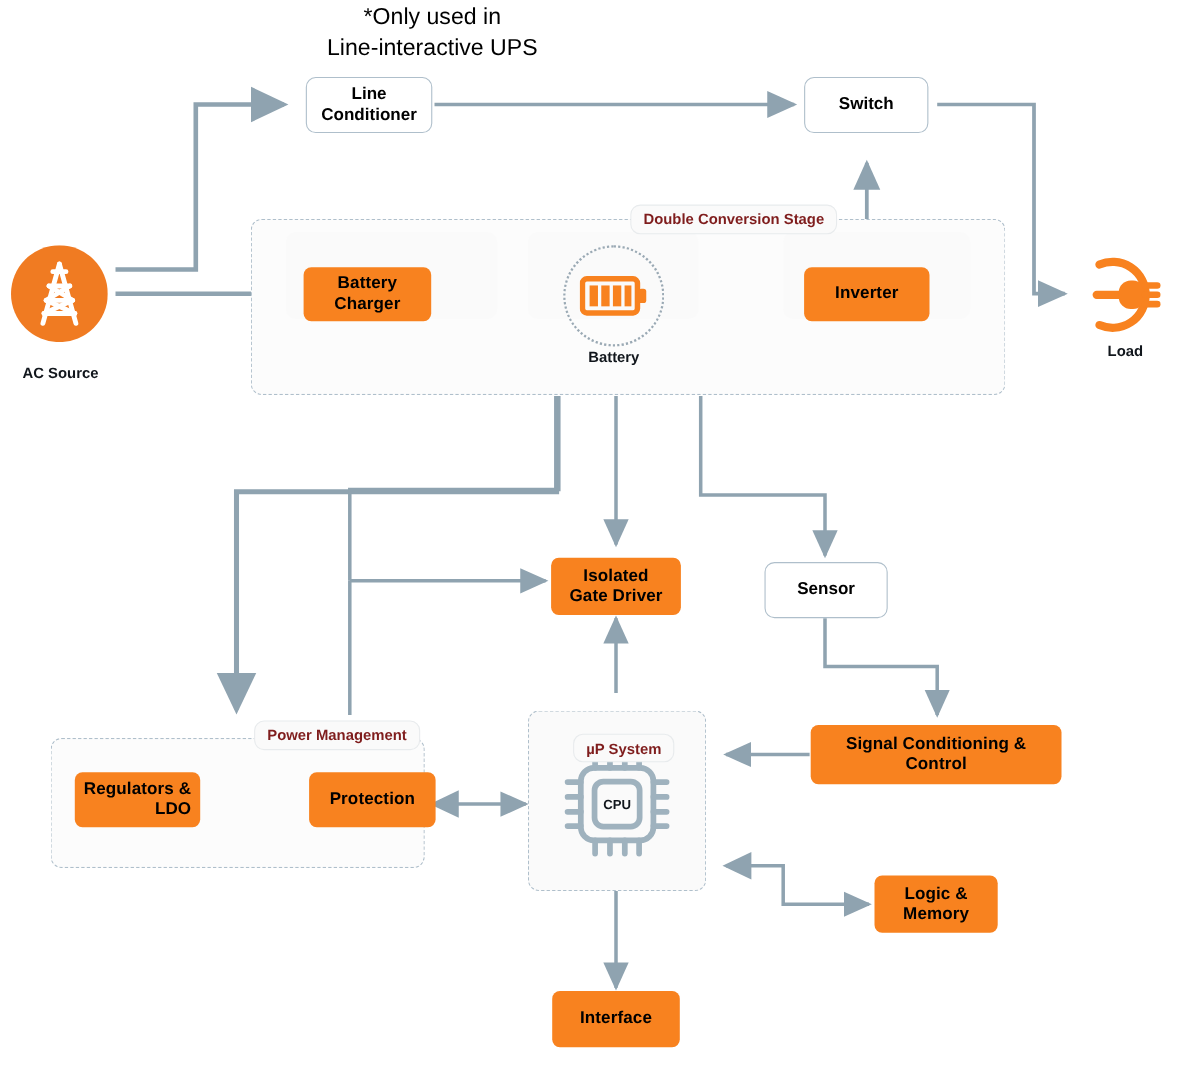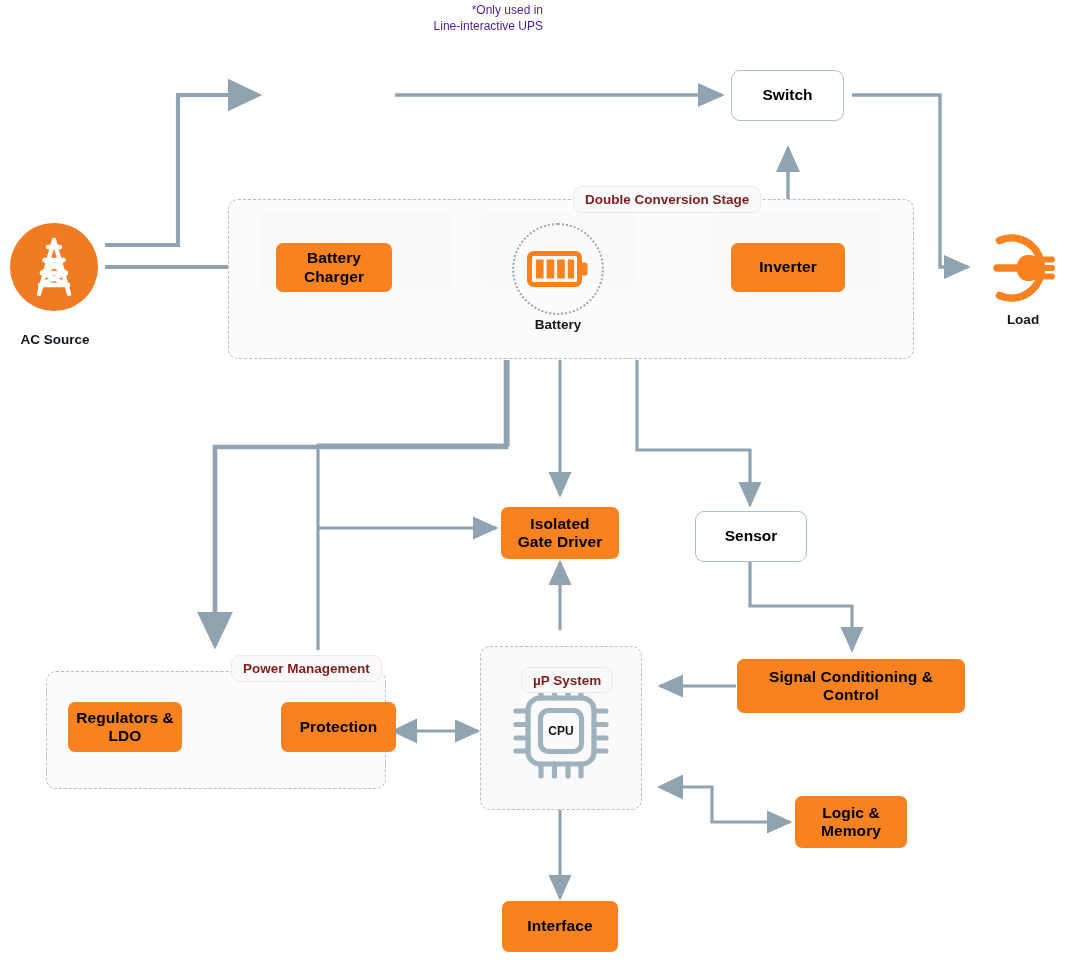--- a/index.html
+++ b/index.html
@@ -80,23 +80,23 @@
   .icon-label {
     position: absolute;
     font-weight: bold;
     font-size: 13.5px;
     color: #11161C;
     text-align: center;
     white-space: nowrap;
   }
   .note {
     position: absolute;
-    font-size: 12px;
-    color: #4c1d95;
-    text-align: right;
+    font-size: 21px;
+    color: #000000;
+    text-align: center;
     line-height: 1.35;
     white-space: pre-line;
     font-family: "Liberation Sans", sans-serif;
   }
   .icon-wrap {
     position: absolute;
     display: block;
   }
   .dotted-ring {
     position: absolute;
@@ -186,20 +186,22 @@
         <path d="M34.5,37 L56,50"></path>
         <path d="M53.5,37 L32,50"></path>
         <path d="M32,50 L58,62"></path>
         <path d="M56,50 L30,62"></path>
         <path d="M38,24 L50,24"></path>
       </g>
     </svg>
   </div>
   <div class="icon-label" style="left:0px; top:332px; width:110px;">AC Source</div>
 
+  <div class="node white-box" style="left:278px; top:70px; width:115px; height:51px; white-space:pre-line;">Line
+Conditioner</div>
 
   <div class="node white-box" style="left:731px; top:70px; width:113px; height:51px;">Switch</div>
 
   <div class="icon-wrap" style="left:977px; top:222px; width:92px; height:92px;">
     <svg width="92" height="92" viewBox="0 0 92 92">
       <path d="M22.5,18.5 A30,30 0 1 1 22.5,73.5" fill="none" stroke="#F8821F" stroke-width="7.5" stroke-linecap="round"></path>
       <path d="M20,46 L47,46" fill="none" stroke="#F8821F" stroke-width="7.5" stroke-linecap="round"></path>
       <rect x="40" y="33" width="24" height="26" rx="11" fill="#F8821F"></rect>
       <rect x="61" y="34.5" width="17" height="6" rx="3" fill="#F8821F"></rect>
       <rect x="61" y="43" width="17" height="6" rx="3" fill="#F8821F"></rect>
@@ -236,21 +238,21 @@
 Gate Driver</div>
 
   <div class="node white-box" style="left:695px; top:511px; width:112px; height:51px;">Sensor</div>
 
   <div class="node orange-box" style="left:737px; top:659px; width:228px; height:54px; white-space:pre-line;">Signal Conditioning &amp;
 Control</div>
 
   <div class="group-box" style="left:46px; top:671px; width:340px; height:118px;"></div>
   <div class="group-label" style="left:231px; top:655px; height:27px;">Power Management</div>
 
-  <div class="node orange-box" style="left:68px; top:702px; width:114px; height:50px; white-space:pre-line;">Regulators &amp;
+  <div class="node orange-box" style="left:68px; top:702px; width:114px; height:50px; white-space:pre-line;text-align:right;">Regulators &amp;
 LDO</div>
   <div class="node orange-box" style="left:249px; top:702px; width:115px; height:50px;margin-left:32px;">Protection</div>
 
   <div class="group-box" style="left:480px; top:646px; width:162px; height:164px; background:#FAFAFA;"></div>
   <div class="group-label" style="left:521px; top:667px; height:26px;">µP System</div>
 
   <div class="icon-wrap" style="left:505px; top:676px; width:112px; height:110px;">
     <svg width="112" height="110" viewBox="0 0 112 110">
       <g fill="none" stroke="#9FB2BE" stroke-width="5.2" stroke-linecap="round" stroke-linejoin="round">
         <rect x="23" y="22" width="66" height="66" rx="12"></rect>

